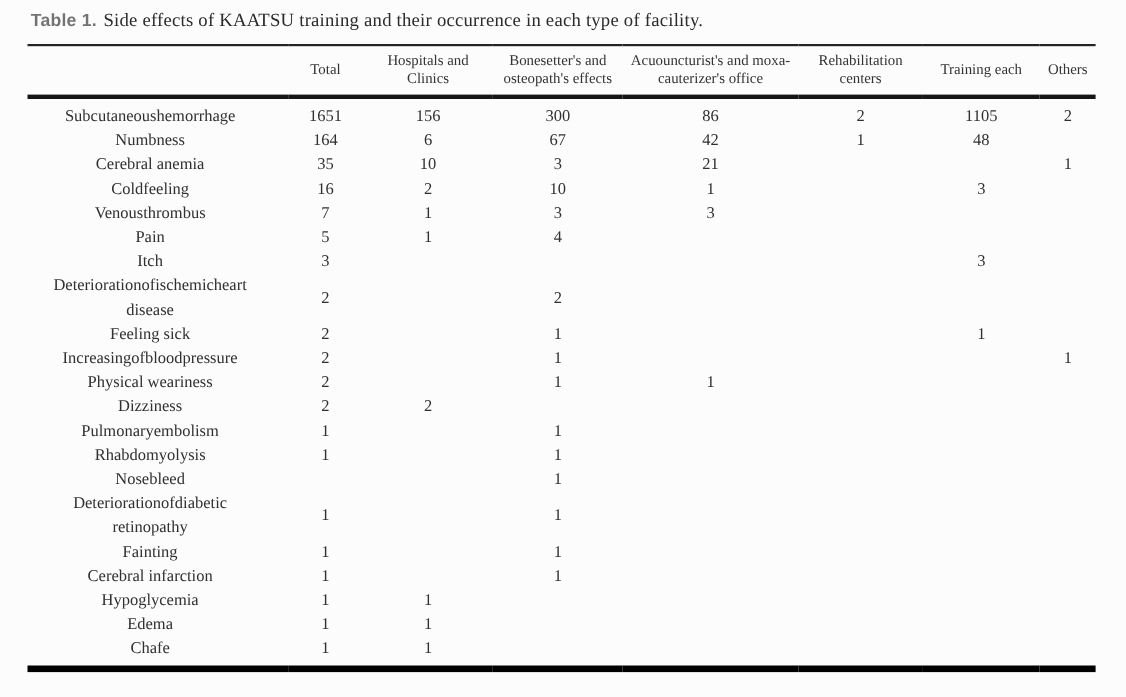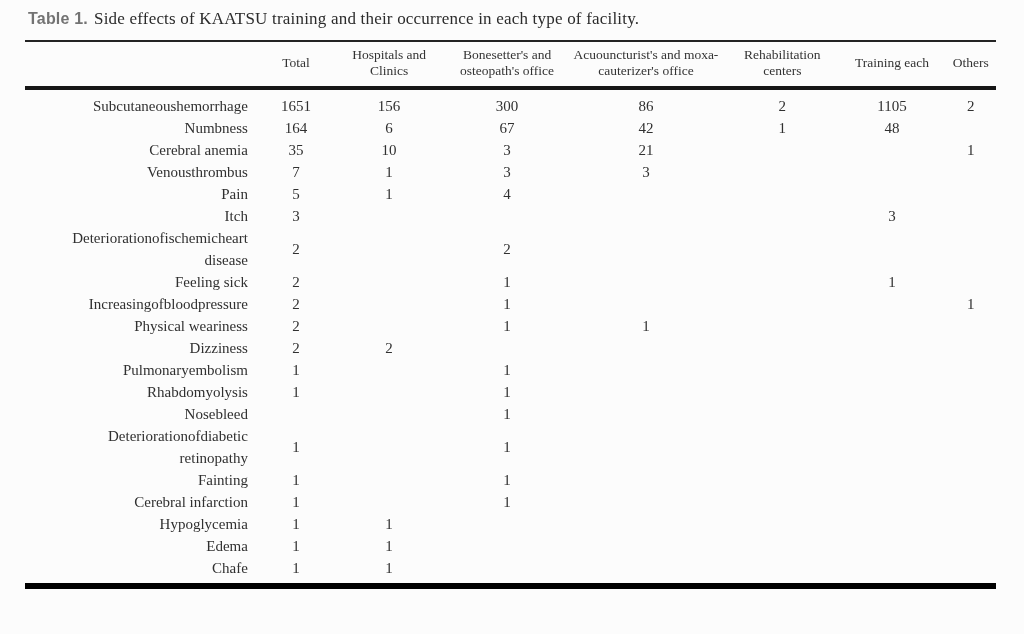--- a/index.html
+++ b/index.html
@@ -44,21 +44,21 @@
   }
   tbody td {
     font-size: 15px;
     line-height: 22px;
     text-align: center;
     vertical-align: middle;
     padding: 0;
     color: #303030;
   }
   tbody td.label {
-    text-align: right;
+    text-align: center;
     padding-right: 14px;
     white-space: pre-line;
   }
   tbody tr:first-child td { padding-top: 5px; }
   tbody tr:last-child td { padding-bottom: 4px; }
 </style>
 </head>
 <body>
 
 <div class="caption">
@@ -74,21 +74,21 @@
     <col style="width:16.5%">
     <col style="width:11.6%">
     <col style="width:11.0%">
     <col style="width:5.2%">
   </colgroup>
   <thead>
     <tr>
       <th></th>
       <th>Total</th>
       <th>Hospitals and Clinics</th>
-      <th>Bonesetter's and osteopath's office</th>
+      <th>Bonesetter's and osteopath's effects</th>
       <th>Acuouncturist's and moxa-cauterizer's office</th>
       <th>Rehabilitation centers</th>
       <th>Training each</th>
       <th>Others</th>
     </tr>
   </thead>
   <tbody>
       <tr>
     <td class="label">Subcutaneoushemorrhage</td>
   <td>1651</td>
@@ -113,20 +113,30 @@
     <td class="label">Cerebral anemia</td>
   <td>35</td>
         <td>10</td>
         <td>3</td>
         <td>21</td>
         <td></td>
         <td></td>
         <td>1</td>
       </tr>
       <tr>
+    <td class="label">Coldfeeling</td>
+  <td>16</td>
+        <td>2</td>
+        <td>10</td>
+        <td>1</td>
+        <td></td>
+        <td>3</td>
+        <td></td>
+      </tr>
+      <tr>
     <td class="label">Venousthrombus</td>
   <td>7</td>
         <td>1</td>
         <td>3</td>
         <td>3</td>
         <td></td>
         <td></td>
         <td></td>
       </tr>
       <tr>

